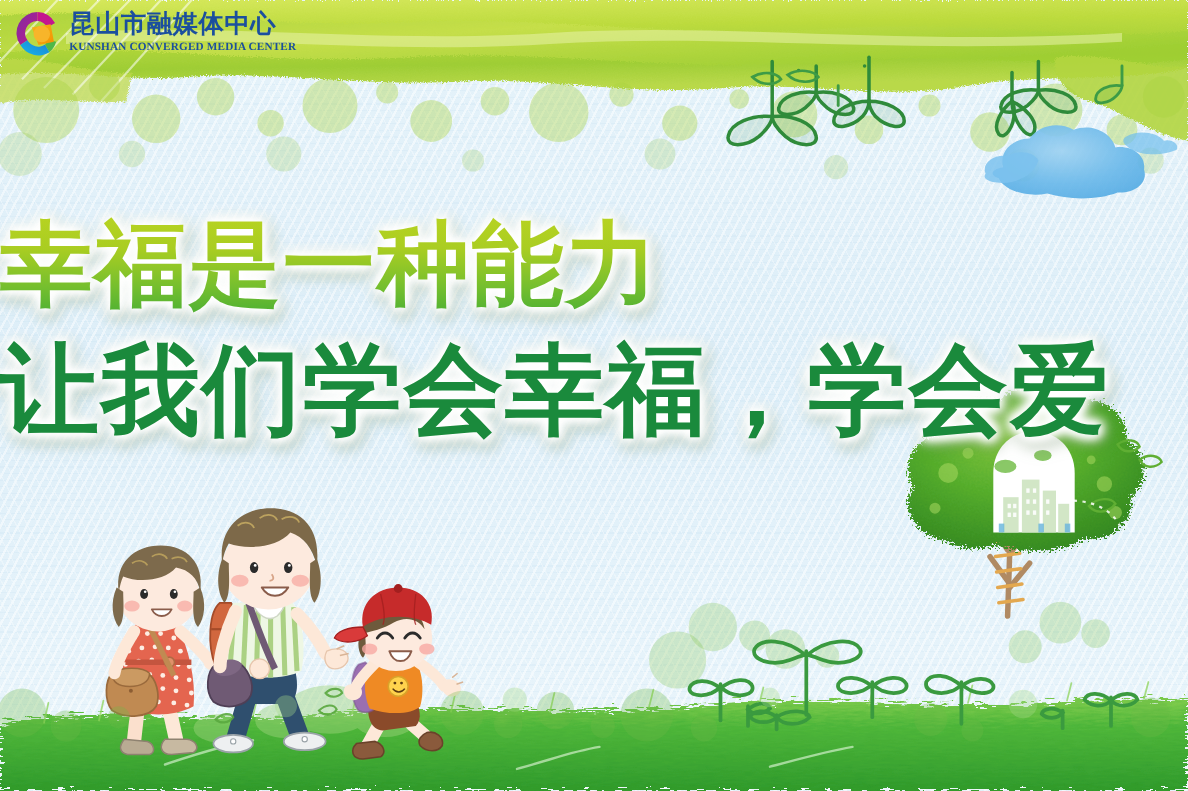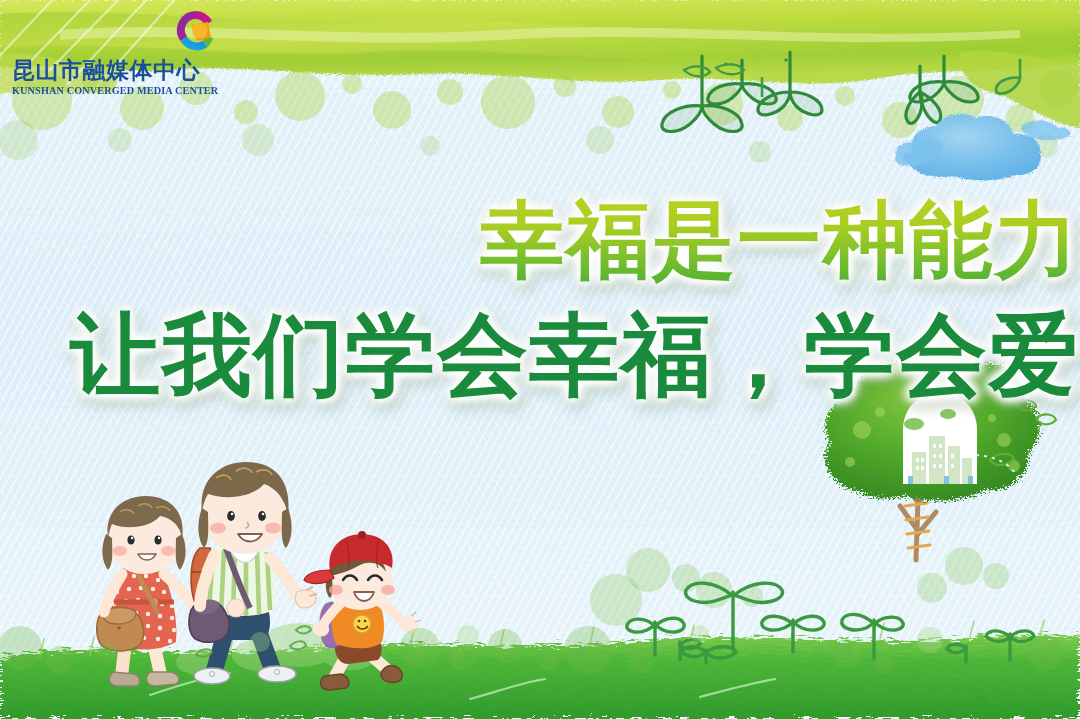--- a/index.html
+++ b/index.html
@@ -27,21 +27,21 @@
       repeating-linear-gradient(62deg, rgba(255,255,255,.55) 0px, rgba(255,255,255,.55) 1px, rgba(255,255,255,0) 1px, rgba(255,255,255,0) 9px),
       repeating-linear-gradient(0deg, rgba(180,214,235,.25) 0px, rgba(180,214,235,.25) 1px, rgba(255,255,255,0) 1px, rgba(255,255,255,0) 6px);
   }
 
   
   .topband{position:absolute;left:0;top:0;width:1080px;height:170px;}
 
   
   .headline{
     position:absolute;left:0;top:196px;width:1080px;
-    text-align:right;
+    text-align:left;
     pointer-events:none;
   }
   .line{
     font-family:"DejaVu Sans","Liberation Sans",sans-serif;
     font-weight:bold;
     letter-spacing:.02em;
     line-height:1.06;
     white-space:nowrap;
   }
   .line1{
@@ -51,25 +51,24 @@
     -webkit-text-stroke:0px transparent;
     filter:drop-shadow(0 0 5px #ffffff) drop-shadow(0 0 5px #ffffff)
            drop-shadow(0 0 4px #ffffff) drop-shadow(3px 5px 4px rgba(90,120,60,.30));
   }
   .line2{
     margin-top:22px;
     font-size:90px;
     color:#1a8a3c;
     filter:drop-shadow(0 0 5px #ffffff) drop-shadow(0 0 5px #ffffff)
            drop-shadow(0 0 4px #ffffff) drop-shadow(3px 5px 4px rgba(70,110,60,.30));
-    padding-left:20px;
   }
 
   
-  .logo{position:absolute;left:12px;top:8px;display:flex;align-items:flex-end;gap:7px;flex-direction:column;}
+  .logo{position:absolute;left:12px;top:8px;display:flex;align-items:center;gap:7px;}
   .logo-text{display:flex;flex-direction:column;justify-content:center;line-height:1;}
   .logo-cn{
     font-family:"DejaVu Sans","Liberation Sans",sans-serif;
     font-weight:bold;font-size:23px;color:#1b4f9e;letter-spacing:.5px;
   }
   .logo-en{
     font-family:Liberation Serif, serif;
     font-weight:bold;font-size:10.2px;color:#1b4f9e;letter-spacing:.15px;margin-top:4px;
   }
 

